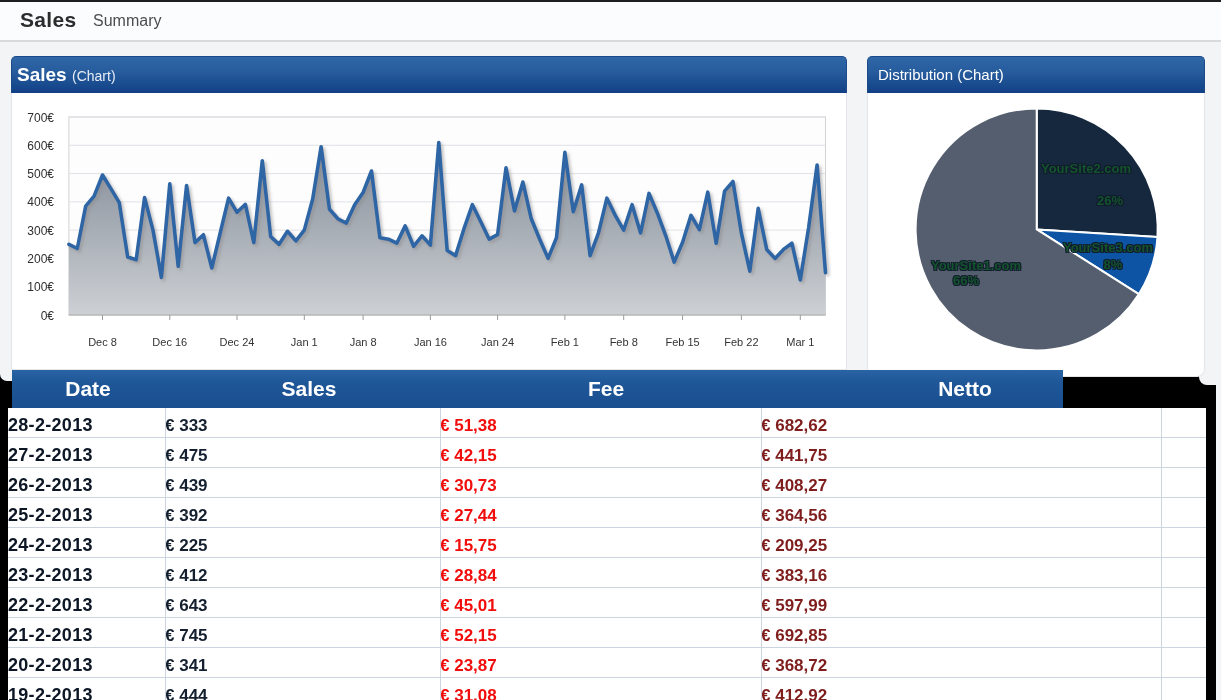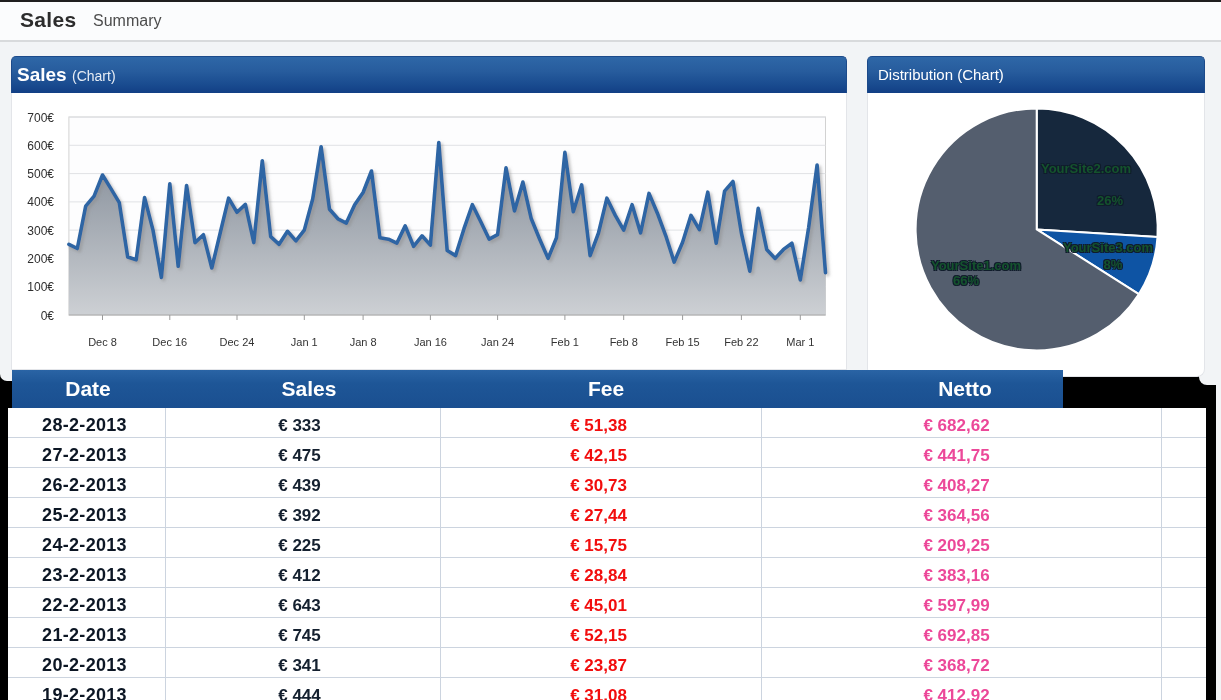--- a/index.html
+++ b/index.html
@@ -31,25 +31,25 @@
 
 .plab { position:absolute; color:#14532d; font-weight:bold; font-size:13px; white-space:nowrap; transform:translate(-50%,-50%);
   text-shadow:-1px -1px 0 #101c2b,1px -1px 0 #101c2b,-1px 1px 0 #101c2b,1px 1px 0 #101c2b; }
 
 #thead { left:12px; top:370px; width:1051px; height:38px;
   background:linear-gradient(180deg,#2a64a5 0%,#1e5697 35%,#1a4f90 100%); }
 #thead div { position:absolute; top:0; height:38px; line-height:38px; width:300px; text-align:center;
   color:#fff; font-size:21px; font-weight:bold; }
 #tbody { left:8px; top:408px; width:1198px; height:292px; background:#fff; }
 .trow { position:absolute; left:0; width:1198px; height:30px; border-bottom:1px solid #ccd4df; }
-.c { position:absolute; top:0; height:30px; line-height:35px; font-size:17px; font-weight:bold; text-align:center; }
+.c { position:absolute; top:0; height:30px; line-height:35px; font-size:17px; font-weight:bold; text-align:left; }
 .cd { left:0;   width:157px; padding-right:4px;  color:#0c1624; font-size:18px; letter-spacing:0.3px; }
 .cs { left:157px; width:275px; padding-right:6px; color:#14202f; }
 .cf { left:432px; width:321px; padding-right:4px; color:#f20d0d; }
-.cn { left:753px; width:400px; padding-right:9px; color:#ec4899; }
+.cn { left:753px; width:400px; padding-right:9px; color:#7f1d1d; }
 .vsep { position:absolute; top:408px; width:1px; height:292px; background:#ccd4df; }
 </style></head>
 <body>
 <div class="abs" id="blackband"></div>
 <div class="abs" id="cornL"></div>
 <div class="abs" id="cornR"></div>
 <div class="abs" id="topline"></div>
 <div class="abs" id="topstrip"></div>
 <div class="abs" id="title">Sales</div>
 <div class="abs" id="subtitle">Summary</div>

